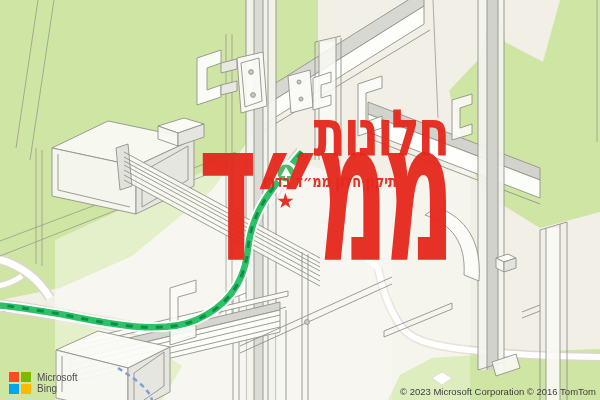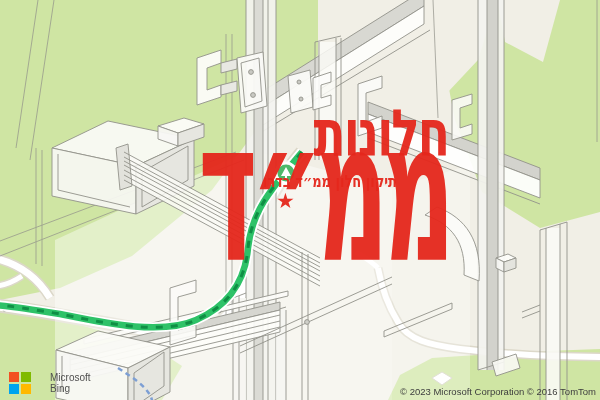--- a/index.html
+++ b/index.html
@@ -16,21 +16,21 @@
     opacity:.95;
   }
   .title-small{top:100px;right:152px;font-size:47px;letter-spacing:-2px;transform:scaleY(1.38);}
   .title-big{top:96px;right:151px;font-size:100px;letter-spacing:-6px;transform:scaleY(1.95);}
   .subtitle{top:173px;right:203px;font-size:13px;letter-spacing:0;transform:scaleY(1.3);}
   .star{
     position:absolute;left:276px;top:191px;font-size:21px;color:#e5271c;
     font-family:"DejaVu Sans",sans-serif;line-height:1;opacity:.95;
   }
   .bing-logo{
-    position:absolute;left:9px;top:372px;display:flex;align-items:flex-end;gap:19px;
+    position:absolute;left:9px;top:372px;display:flex;align-items:flex-end;gap:6px;
     cursor:pointer;
   }
   .ms-squares{display:grid;grid-template-columns:10px 10px;grid-template-rows:10px 10px;gap:2px;}
   .ms-squares i{display:block;width:10px;height:10px;}
   .bing-logo .words{font-size:10px;line-height:11px;color:#4f4f4f;}
   .copyright{
     position:absolute;right:4px;bottom:3px;font-size:9.5px;color:#3d3d3d;
     letter-spacing:0;
   }
 </style>

